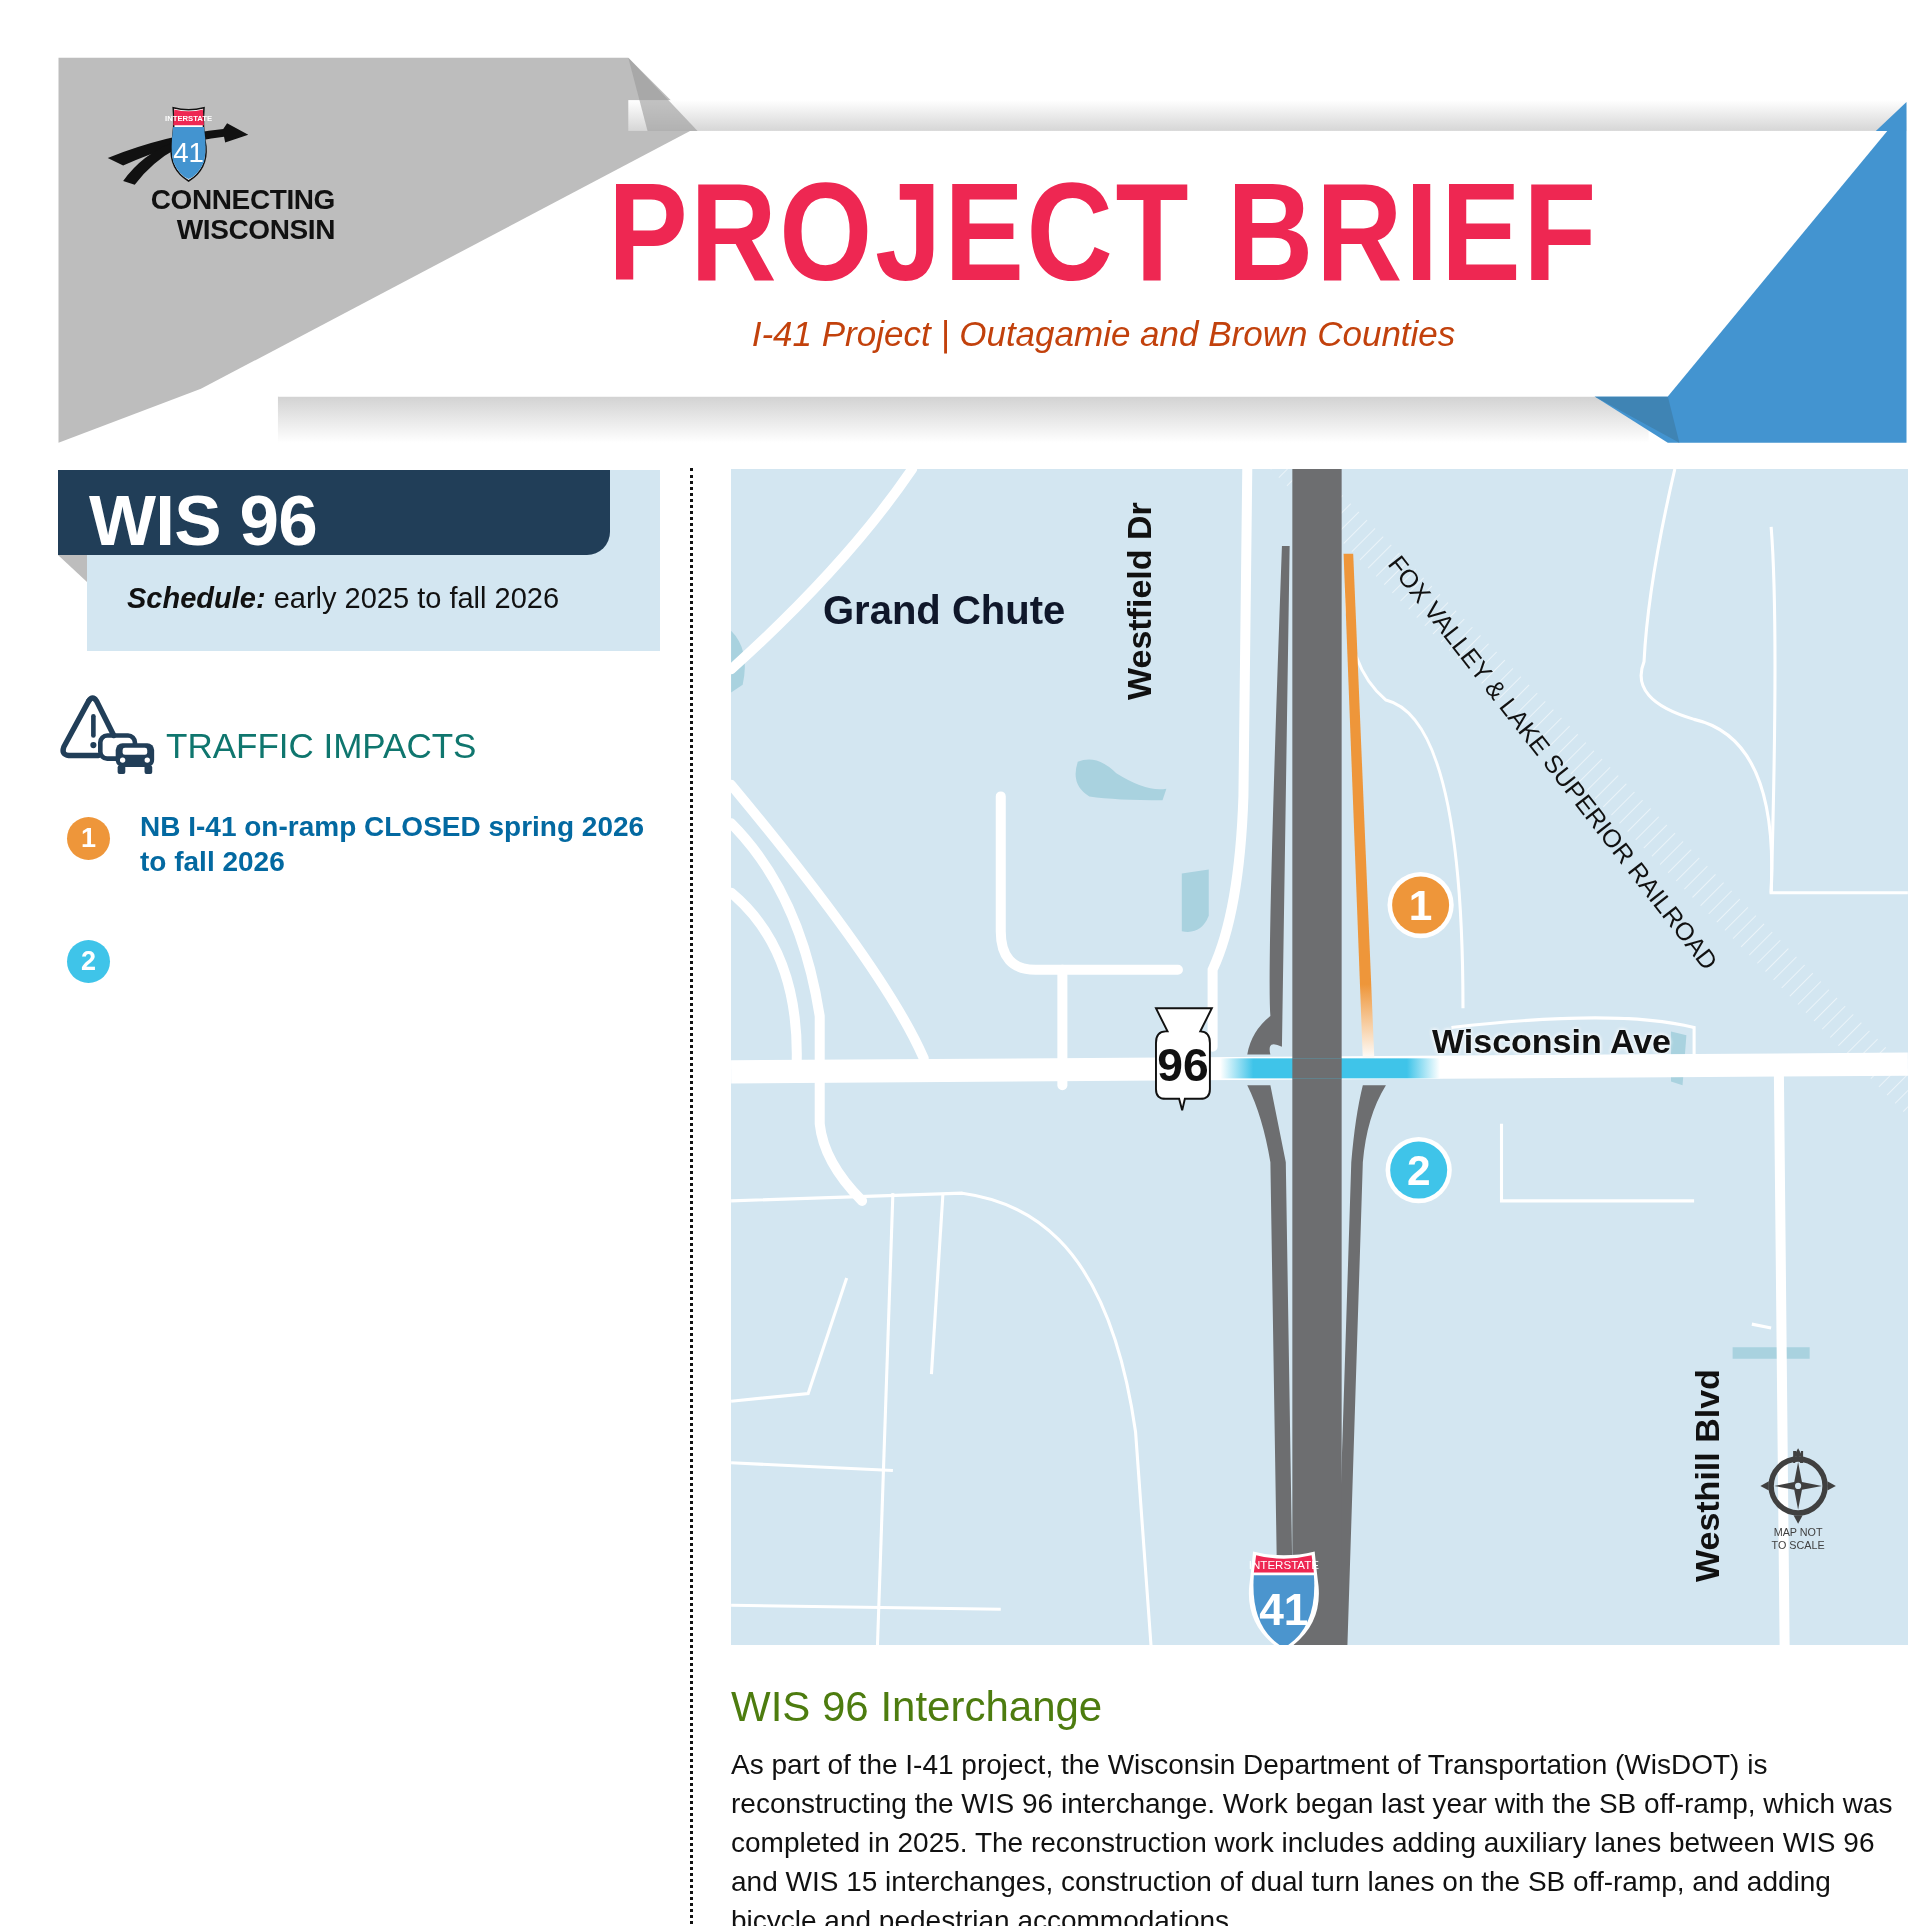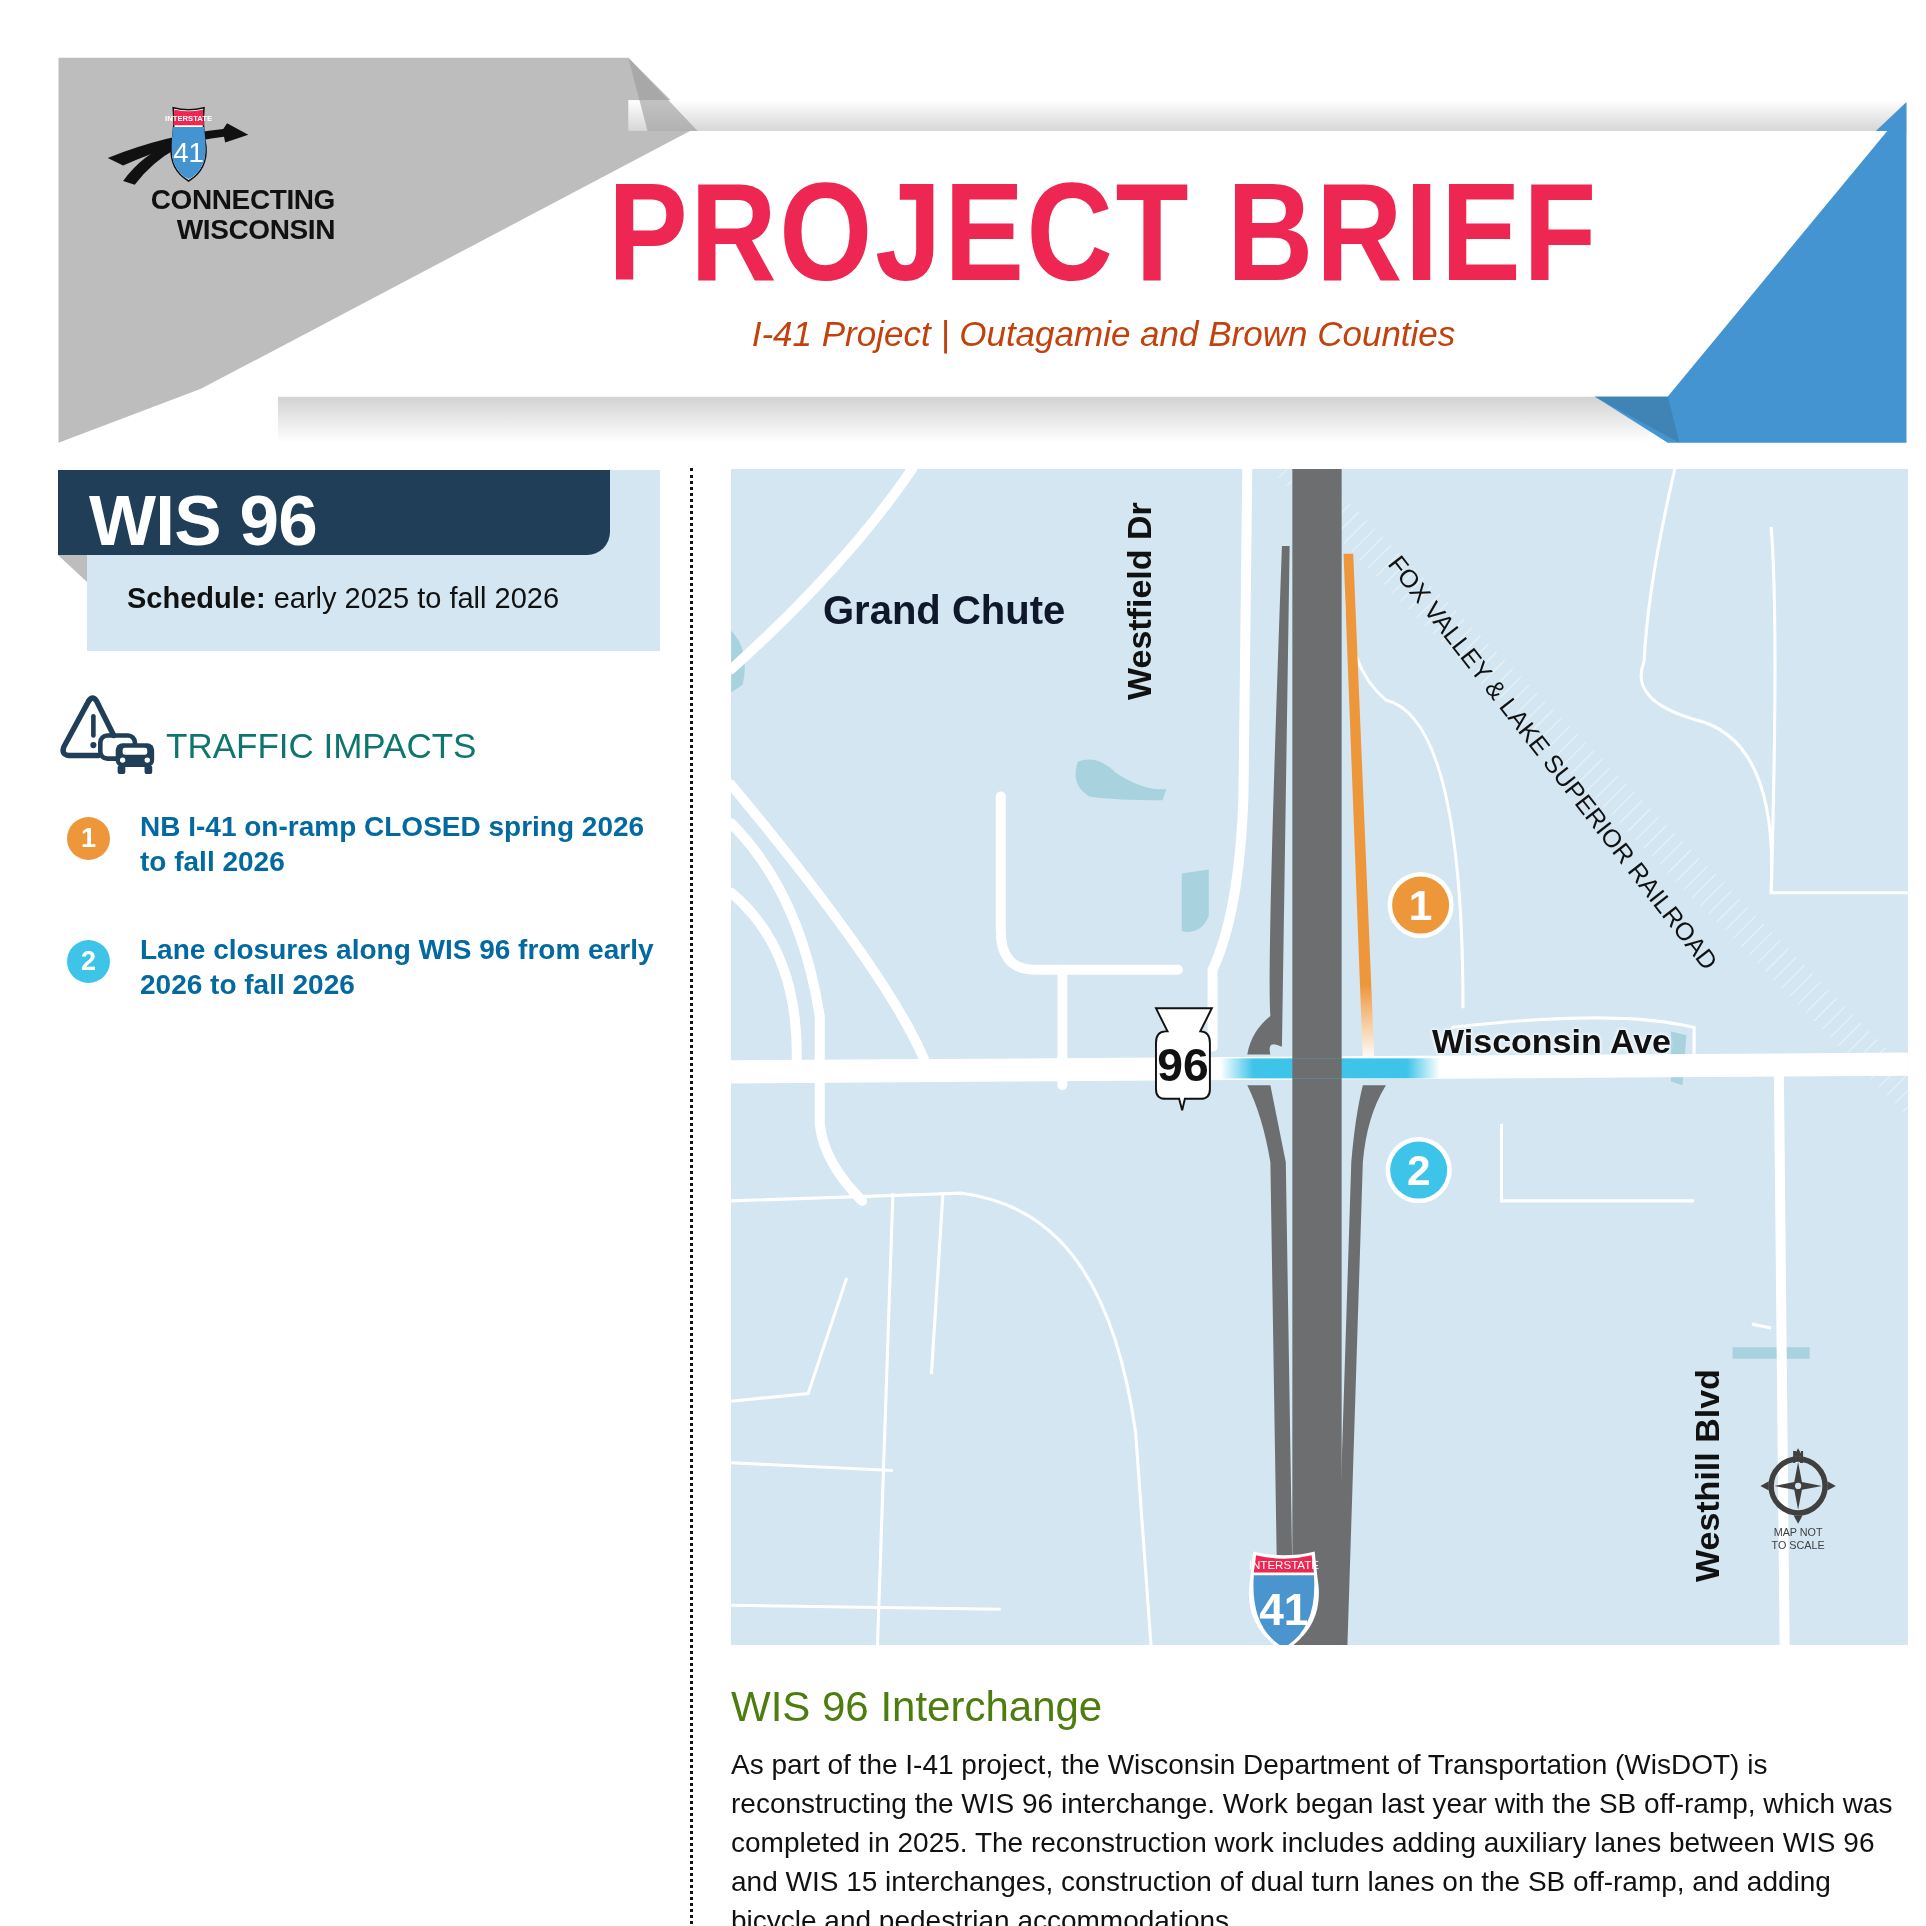--- a/index.html
+++ b/index.html
@@ -9,21 +9,21 @@
   #logo{left:96px;top:104px;width:216px;height:154px;}
   #logo-text{left:73px;top:185px;width:262px;text-align:right;font-size:28px;font-weight:700;line-height:30px;color:#111;letter-spacing:-0.4px;}
   #title{left:497px;top:162px;width:1213px;text-align:center;font-size:139px;font-weight:700;color:#ee2752;letter-spacing:3.1px;line-height:139px;transform:scaleX(0.86);transform-origin:center;}
   #subtitle{left:497px;top:314px;width:1213px;text-align:center;font-size:35px;font-style:italic;color:#c2410c;}
   
   #wis-box-bg{left:87px;top:470px;width:573px;height:181px;background:#d3e6f1;}
   #wis-tab{left:58px;top:470px;width:552px;height:85px;background:#213e58;border-radius:0 0 23px 0;}
   #wis-fold{left:58px;top:555px;width:0;height:0;border-top:27px solid #bdbdbd;border-left:29px solid transparent;}
   #wis-title{left:89px;top:480px;font-size:71px;font-weight:700;color:#fff;letter-spacing:-0.8px;}
   #schedule{left:127px;top:582px;font-size:29px;color:#111;}
-  #schedule b{font-weight:700;}
+  #schedule b{font-weight:700;font-style:italic;}
   #ti-icon{left:58px;top:693px;width:100px;height:85px;}
   #ti-title{left:166px;top:726px;font-size:35px;font-weight:400;color:#0f766e;}
   .impact{left:67px;width:559px;}
   .impact .num{position:absolute;left:0;top:7.7px;width:43px;height:43px;border-radius:21.6px;color:#fff;font-size:27px;font-weight:700;text-align:center;line-height:43px;}
   .impact .txt{position:absolute;left:73px;top:0;width:520px;font-size:28px;font-weight:700;line-height:35px;color:#0369a1;}
   #impact1{top:809px;height:77px;}
   #impact2{top:932px;height:77px;}
   #vdiv{left:690px;top:468px;width:0;height:1751px;border-left:3.5px dotted #111;}
   
   #map{left:731px;top:469px;width:1177px;height:1176px;background:#d3e6f1;overflow:hidden;}
@@ -105,21 +105,20 @@
     <circle cx="232" cy="174" r="7" fill="#fff"></circle>
 </svg>
 <div id="ti-title" class="abs">TRAFFIC IMPACTS</div>
 
 <div id="impact1" class="abs impact">
   <div class="num" style="background:#ee963a">1</div>
   <div class="txt">NB I-41 on-ramp CLOSED spring 2026 to fall 2026</div>
 </div>
 <div id="impact2" class="abs impact">
   <div class="num" style="background:#3fc4e9">2</div>
-  <div class="txt">Lane closures along WIS 96 from early 2026 to fall 2026</div>
 </div>
 
 <div id="vdiv" class="abs"></div>
 
 <div id="map" class="abs">
   <svg width="1177" height="1176" viewBox="0 0 3055 3053">
     <defs>
       <linearGradient id="orangeFade" x1="0" y1="0" x2="0" y2="1">
         <stop offset="0" stop-color="#ee963a"></stop>
           <stop offset="0.85" stop-color="#ee963a"></stop>

